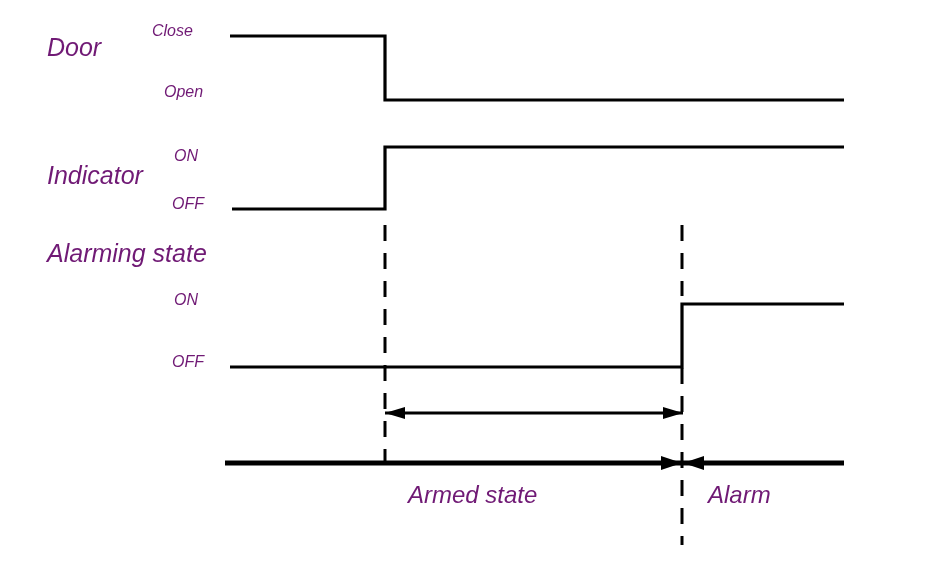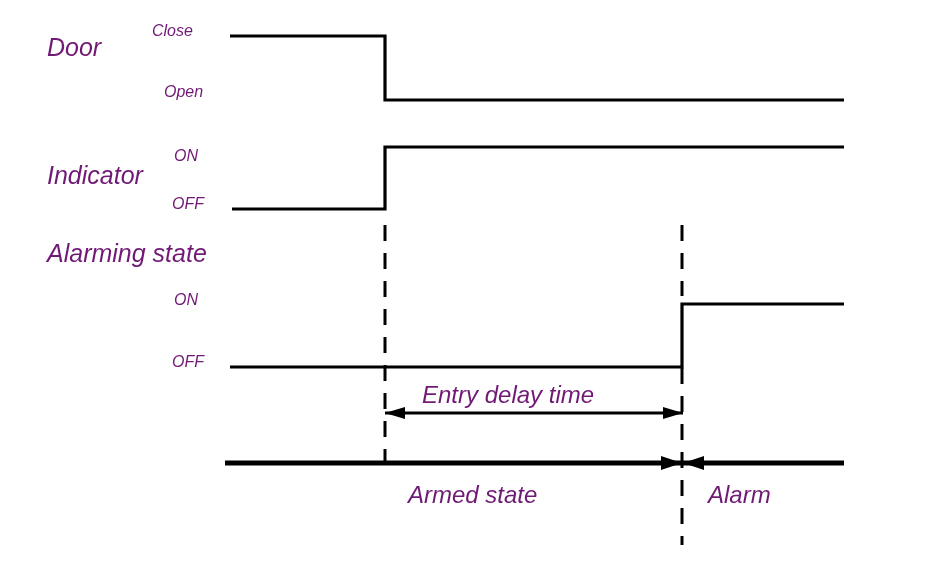--- a/index.html
+++ b/index.html
@@ -90,20 +90,19 @@
   <div class="lbl state-label" style="left:164px; top:84px;">Open</div>
 
   <div class="lbl state-label" style="left:174px; top:148px;">ON</div>
 
   <div class="lbl state-label" style="left:172px; top:196px;">OFF</div>
 
   <div class="lbl state-label" style="left:174px; top:292px;">ON</div>
 
   <div class="lbl state-label" style="left:172px; top:354px;">OFF</div>
 
-  <div class="lbl annot-label" style="left:422px; top:383px;">Entry delay time</div>
 
   <div class="lbl phase-label" style="left:408px; top:483px;">Armed state</div>
 
   <div class="lbl phase-label" style="left:708px; top:483px;">Alarm</div>
 
 
 </div>
 
 </body></html>

